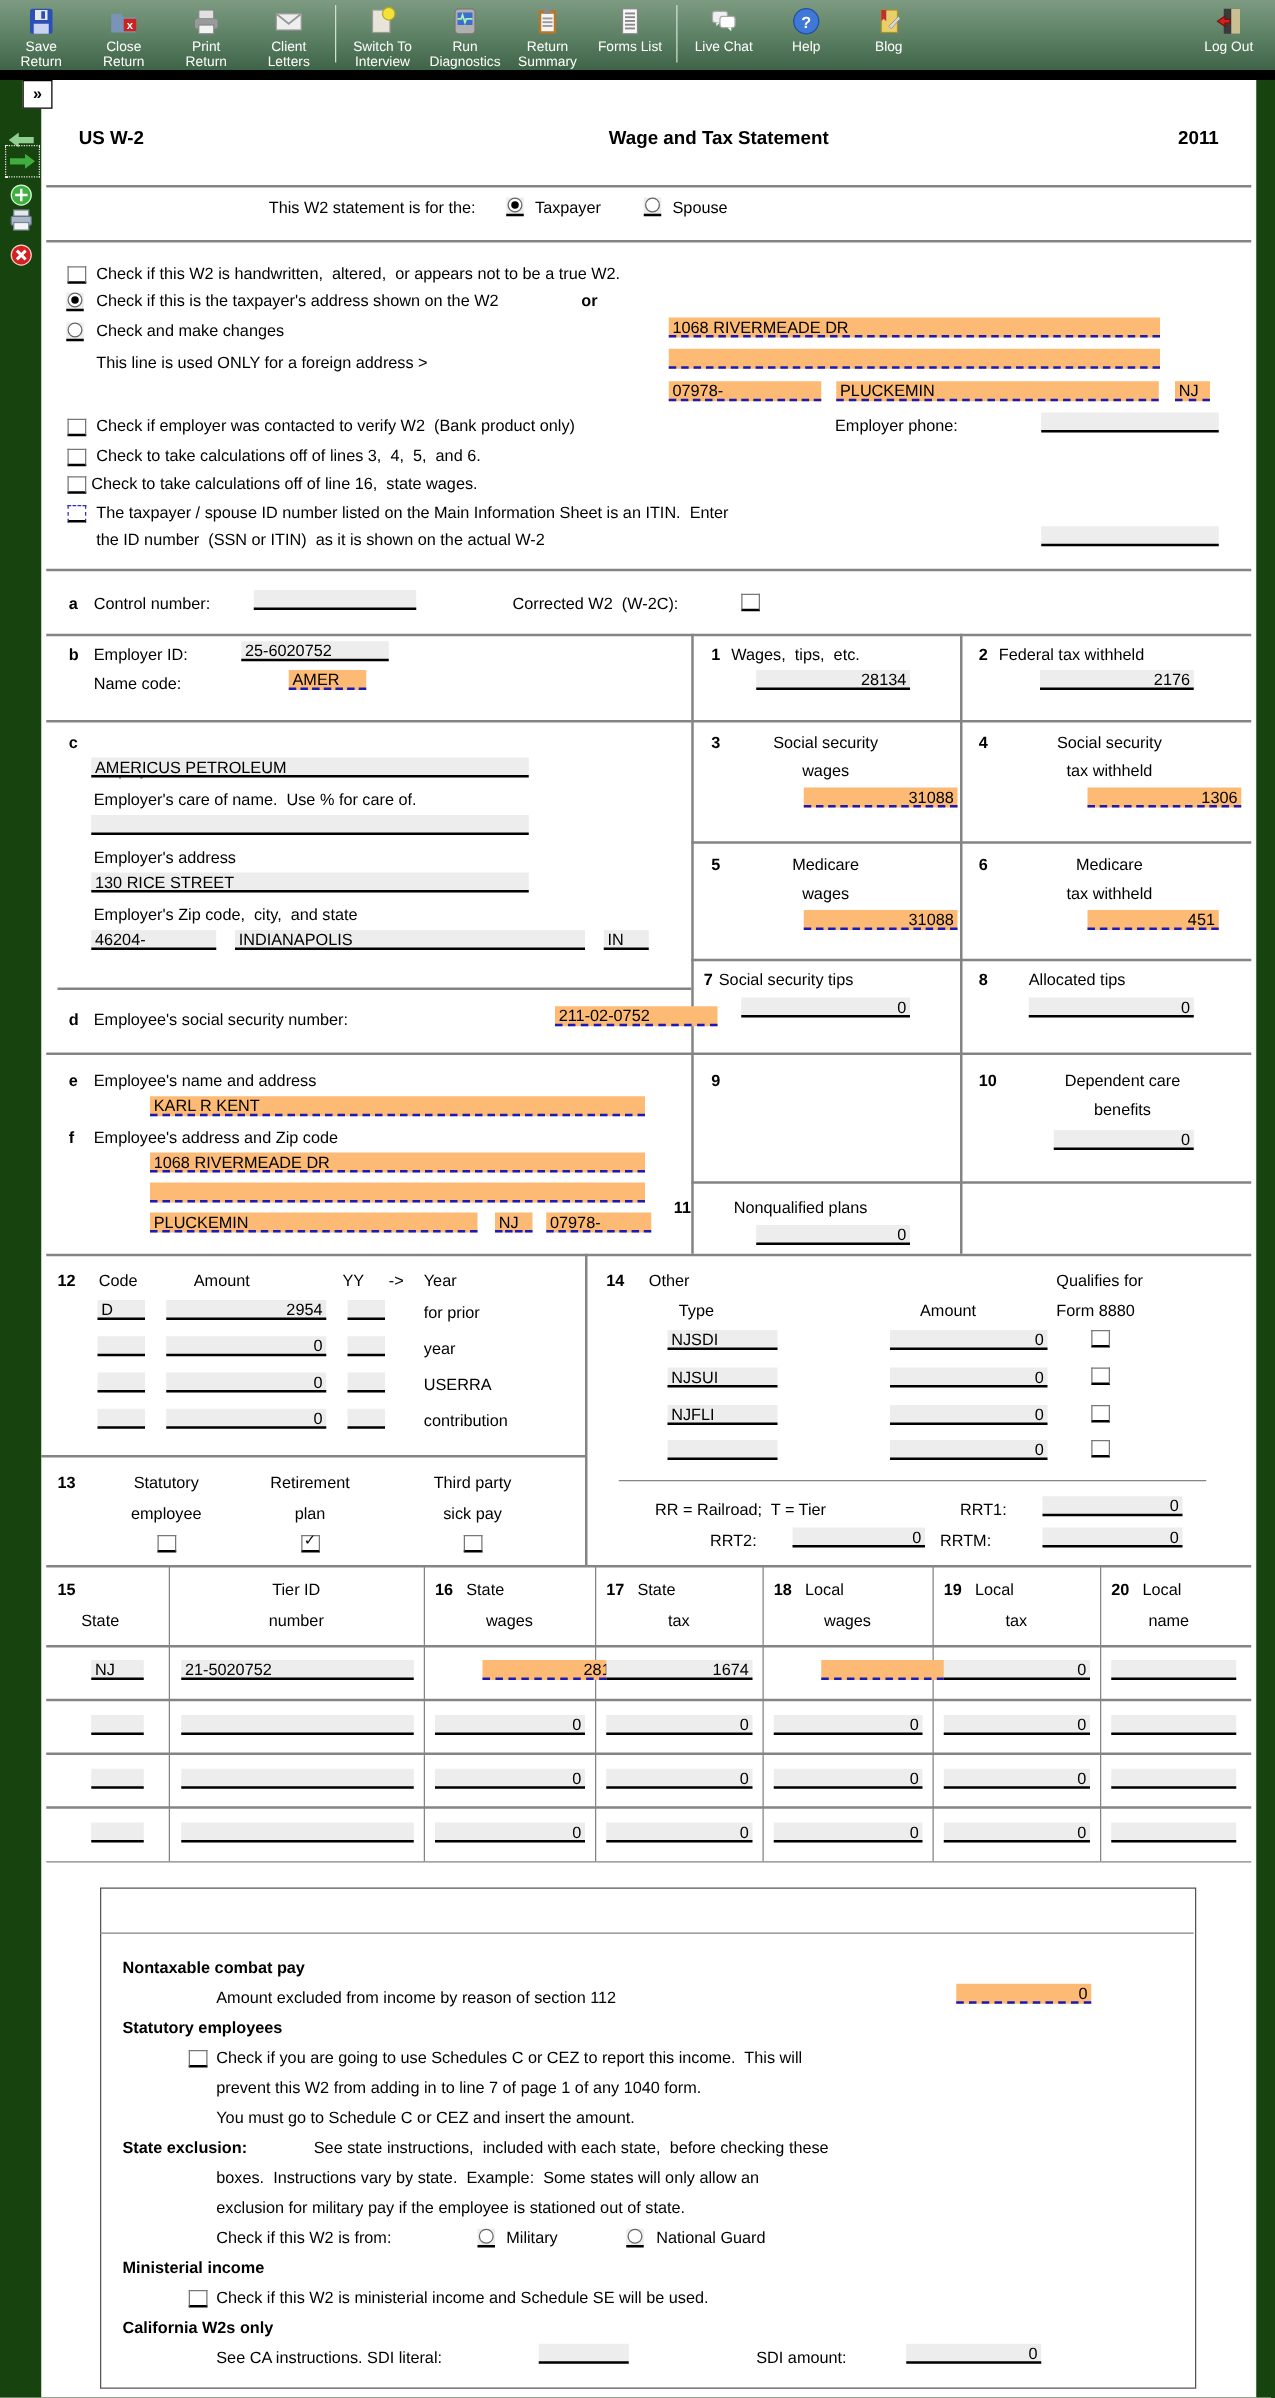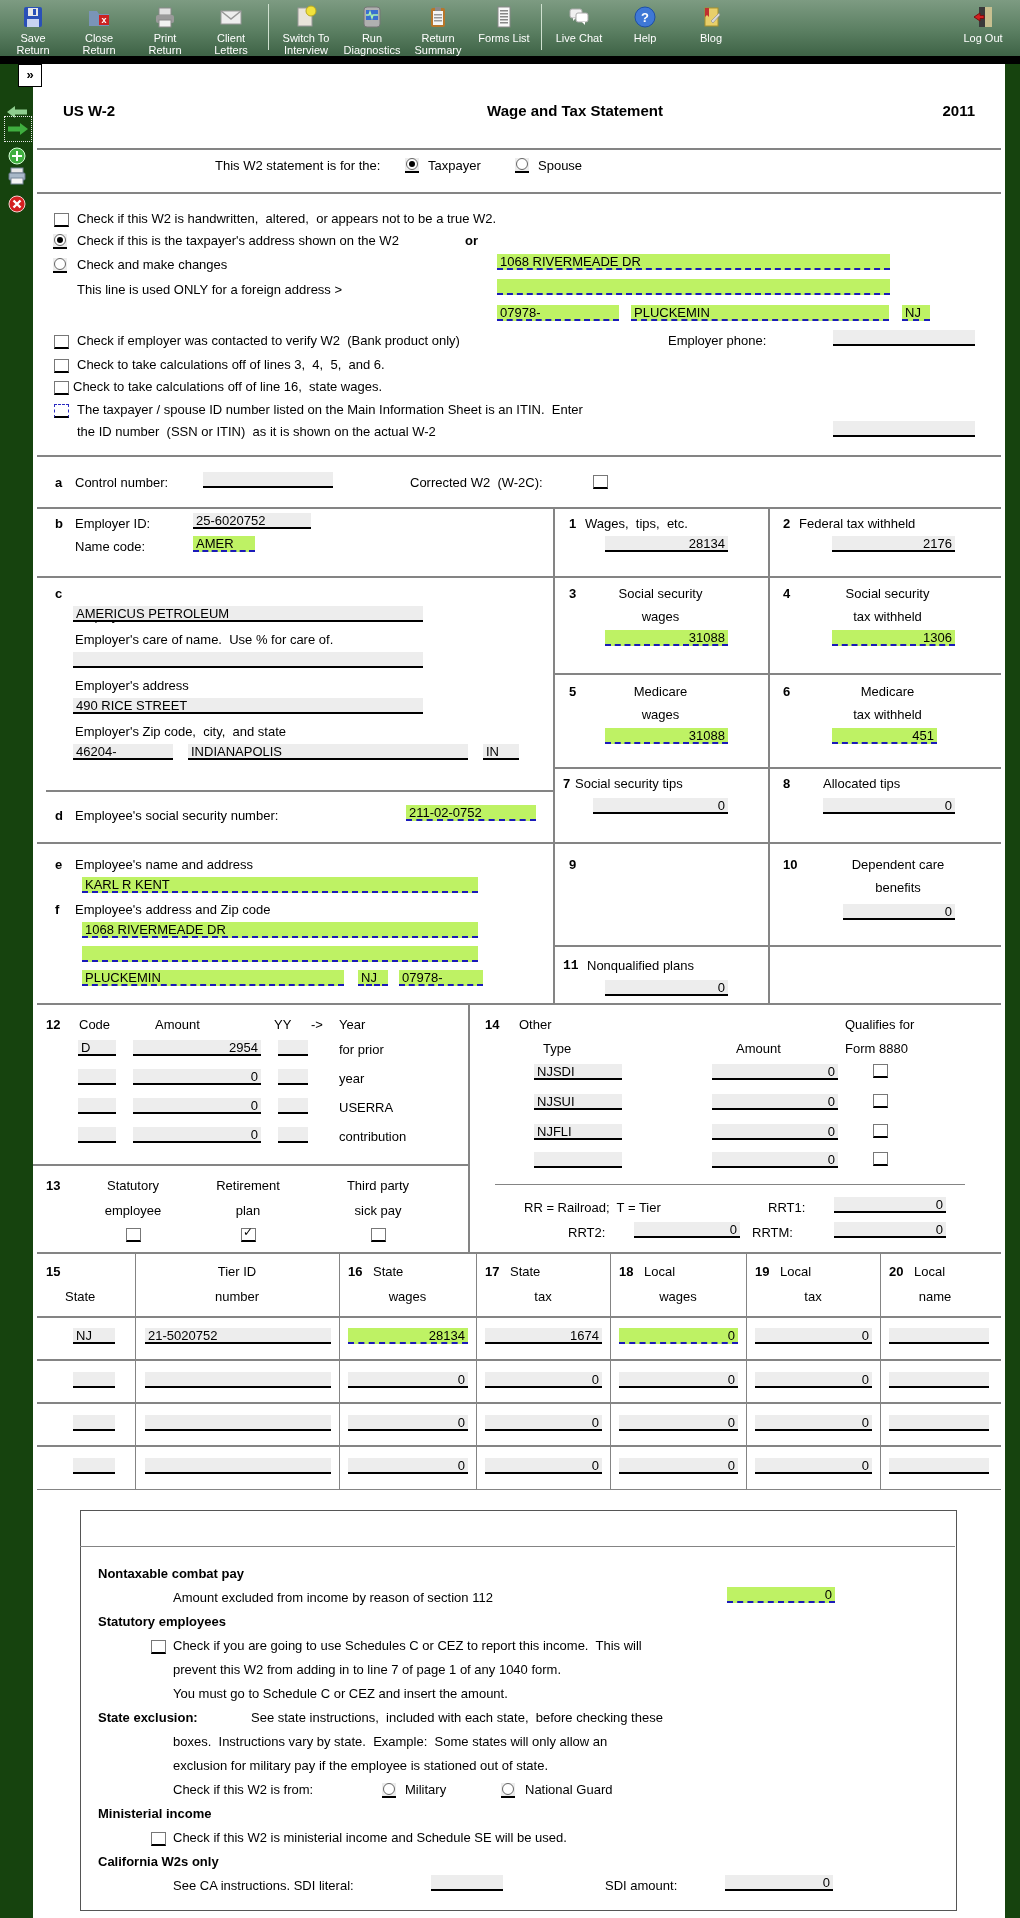--- a/index.html
+++ b/index.html
@@ -22,21 +22,21 @@
     font-weight:bold;font-size:13px;text-align:center;line-height:20px;z-index:5;}
   .sideicon{position:absolute;left:4px;width:26px;height:24px;display:flex;align-items:center;justify-content:center;cursor:pointer;}
   .dotbox{border:1px dotted #e8e8e8;}
   
   .t{position:absolute;font-size:13px;color:#000;white-space:pre;}
   .b{font-weight:bold;}
   .big{font-size:15px;}
   .hl{position:absolute;height:2px;background:#848484;}
   .vl{position:absolute;width:2px;background:#848484;}
   .f{position:absolute;height:16px;font-size:13px;line-height:16px;padding:0 3px;white-space:pre;box-sizing:border-box;}
-  .yf{background:#bef264;border-bottom:2px dashed #1a1ab9;}
+  .yf{background:#fdba74;border-bottom:2px dashed #1a1ab9;margin-left:38px;}
   .gf{background:#ededed;border-bottom:2px solid #000;}
   .num{text-align:right;}
   .cb{position:absolute;width:13px;height:11px;background:#fff;border:1px solid #777;border-bottom:2px solid #000;}
   .cb.dashedcb{border:1px dashed #2a2ac0;border-bottom:2px solid #000;}
   .cb .tick{position:absolute;left:1px;top:-4px;font-size:12px;font-weight:bold;}
   .rd{position:absolute;width:14px;height:13px;background:#ededed;border-bottom:2px solid #000;}
   .rd .circ{position:absolute;left:1px;top:0px;width:10px;height:10px;border:1px solid #666;border-radius:50%;background:#fff;}
   .rd .dot{position:absolute;left:4px;top:3px;width:6px;height:6px;border-radius:50%;background:#000;}
   .ibox{position:absolute;border:1px solid #555;background:#fff;}
 </style>
@@ -303,21 +303,21 @@
       <div class="f gf num" style="left:799px;top:472px;width:123px;">2176</div>
 
       <div class="hl" style="left:4px;top:512px;width:964px;"></div>
 
       <div class="t b" style="left:22px;top:522px;">c</div>
       <div class="t" style="left:42px;top:544px;">Employer's name</div>
       <div class="f gf" style="left:40px;top:542px;width:350px;">AMERICUS PETROLEUM</div>
       <div class="t" style="left:42px;top:568px;">Employer's care of name.  Use % for care of.</div>
       <div class="f gf" style="left:40px;top:588px;width:350px;"></div>
       <div class="t" style="left:42px;top:614px;">Employer's address</div>
-      <div class="f gf" style="left:40px;top:634px;width:350px;">490 RICE STREET</div>
+      <div class="f gf" style="left:40px;top:634px;width:350px;">130 RICE STREET</div>
       <div class="t" style="left:42px;top:660px;">Employer's Zip code,  city,  and state</div>
       <div class="f gf" style="left:40px;top:680px;width:100px;">46204-</div>
       <div class="f gf" style="left:155px;top:680px;width:280px;">INDIANAPOLIS</div>
       <div class="f gf" style="left:450px;top:680px;width:36px;">IN</div>
 
       <div class="t b" style="left:536px;top:522px;">3</div>
       <div class="t" style="left:520px;top:522px;width:215px;text-align:center;">Social security</div>
       <div class="t" style="left:520px;top:545px;width:215px;text-align:center;">wages</div>
       <div class="f yf num" style="left:572px;top:566px;width:123px;">31088</div>
       <div class="t b" style="left:750px;top:522px;">4</div>
@@ -362,21 +362,21 @@
       <div class="f yf" style="left:49px;top:906px;width:262px;">PLUCKEMIN</div>
       <div class="f yf" style="left:325px;top:906px;width:30px;">NJ</div>
       <div class="f yf" style="left:366px;top:906px;width:84px;">07978-</div>
 
       <div class="t b" style="left:536px;top:793px;">9</div>
       <div class="t b" style="left:750px;top:793px;">10</div>
       <div class="t" style="left:770px;top:793px;width:190px;text-align:center;">Dependent care</div>
       <div class="t" style="left:770px;top:816px;width:190px;text-align:center;">benefits</div>
       <div class="f gf num" style="left:810px;top:840px;width:112px;">0</div>
       <div class="hl" style="left:520px;top:881px;width:448px;"></div>
-      <div class="t b" style="left:530px;top:894px;font-family:Liberation Mono, monospace;">11</div>
+      <div class="t b" style="left:506px;top:894px;">11</div>
       <div class="t" style="left:554px;top:894px;">Nonqualified plans</div>
       <div class="f gf num" style="left:572px;top:916px;width:123px;">0</div>
 
       <div class="hl" style="left:4px;top:939px;width:964px;"></div>
 
       <div class="vl" style="left:435px;top:939px;height:249px;"></div>
 
       <div class="t b" style="left:13px;top:953px;">12</div>
       <div class="t" style="left:46px;top:953px;">Code</div>
       <div class="t" style="left:122px;top:953px;">Amount</div>

